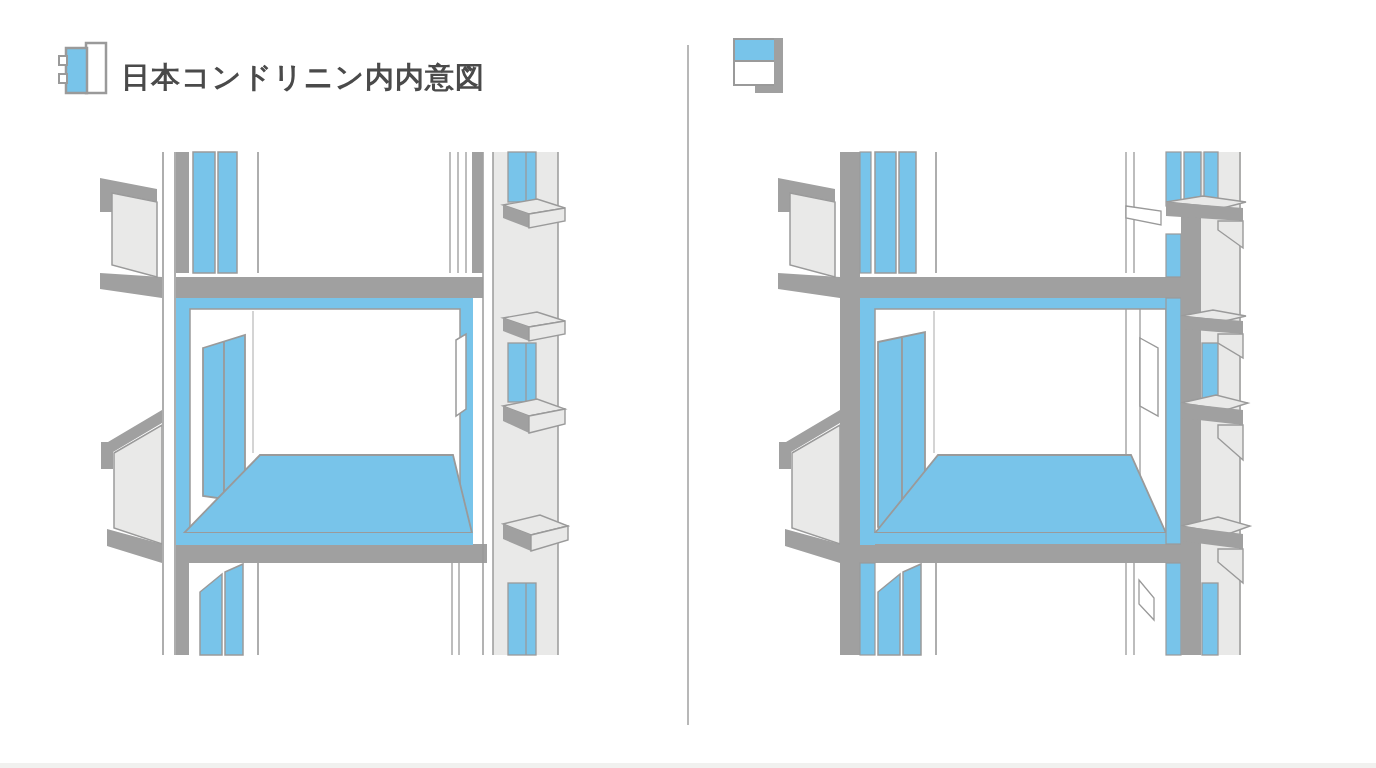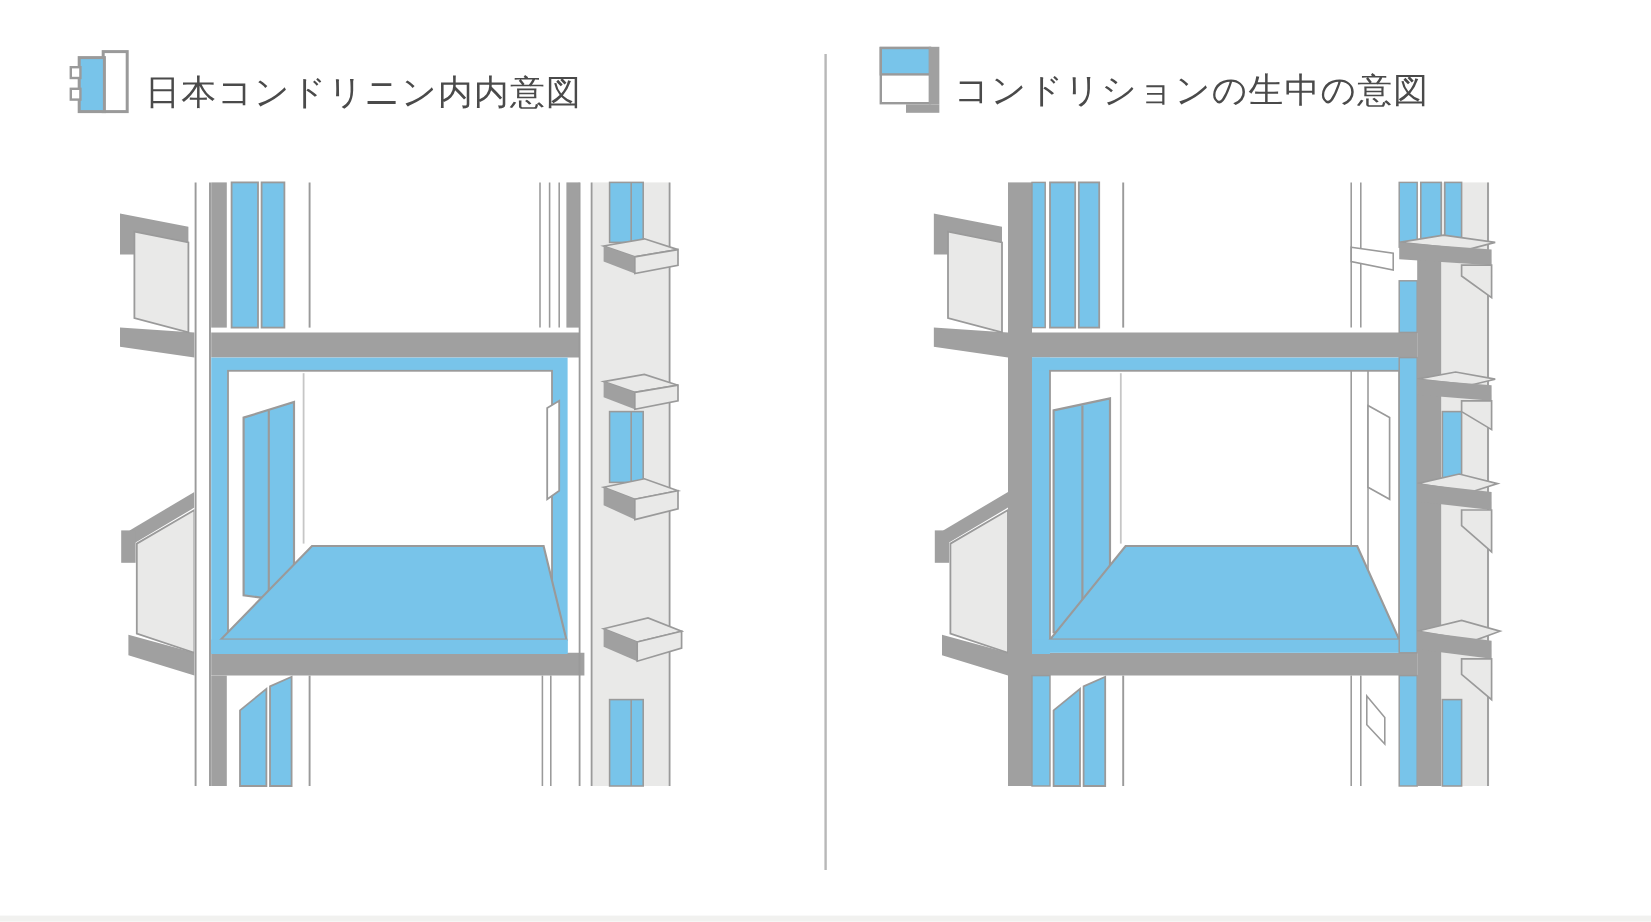--- a/index.html
+++ b/index.html
@@ -5,21 +5,21 @@
   html,body{margin:0;padding:0;}
   body{
     width:1376px;height:768px;position:relative;overflow:hidden;
     background:#ffffff;
     font-family:"Liberation Sans","DejaVu Sans",sans-serif;
   }
   .hdr{position:absolute;display:flex;align-items:center;gap:12px;}
   .hdr-left{left:57px;top:38px;}
   .hdr-right{left:731px;top:36px;}
   .title{
-    font-size:29px;font-weight:normal;color:#4a4a4a;letter-spacing:1px;
+    font-size:29px;font-weight:bold;color:#4a4a4a;letter-spacing:1px;
     white-space:nowrap;
     margin-top:20px;
   }
   .divider{
     position:absolute;left:687px;top:45px;width:2px;height:680px;
     background:#b8b8b8;
   }
   .diag{position:absolute;}
   .diag-left{left:100px;top:148px;}
   .diag-right{left:778px;top:148px;}
@@ -46,21 +46,20 @@
 
 <div class="hdr hdr-right">
   <span>
     <svg width="52" height="58" viewBox="0 0 52 58">
       <rect x="3" y="3" width="41" height="46" fill="#ffffff" stroke="#9a9a9a" stroke-width="2"></rect>
       <rect x="3" y="3" width="41" height="22" fill="#78C4EA" stroke="#9a9a9a" stroke-width="2"></rect>
       <rect x="43" y="2" width="9" height="48" fill="#A0A0A0"></rect>
       <rect x="24" y="50" width="28" height="7" fill="#A0A0A0"></rect>
     </svg>
   </span>
-  <span class="title">コンドリションの生中の意図</span>
 </div>
 
 <div class="divider"></div>
 
 <div class="diag diag-left">
 <svg width="470" height="510" viewBox="0 0 470 510">
 
   <g>
     <polygon points="0,125 62,129 383,129 383,150 62,150 0,141" fill="#A0A0A0"></polygon>
     <polygon points="7,381 62,396 387,396 387,415 62,415 7,398" fill="#A0A0A0"></polygon>

